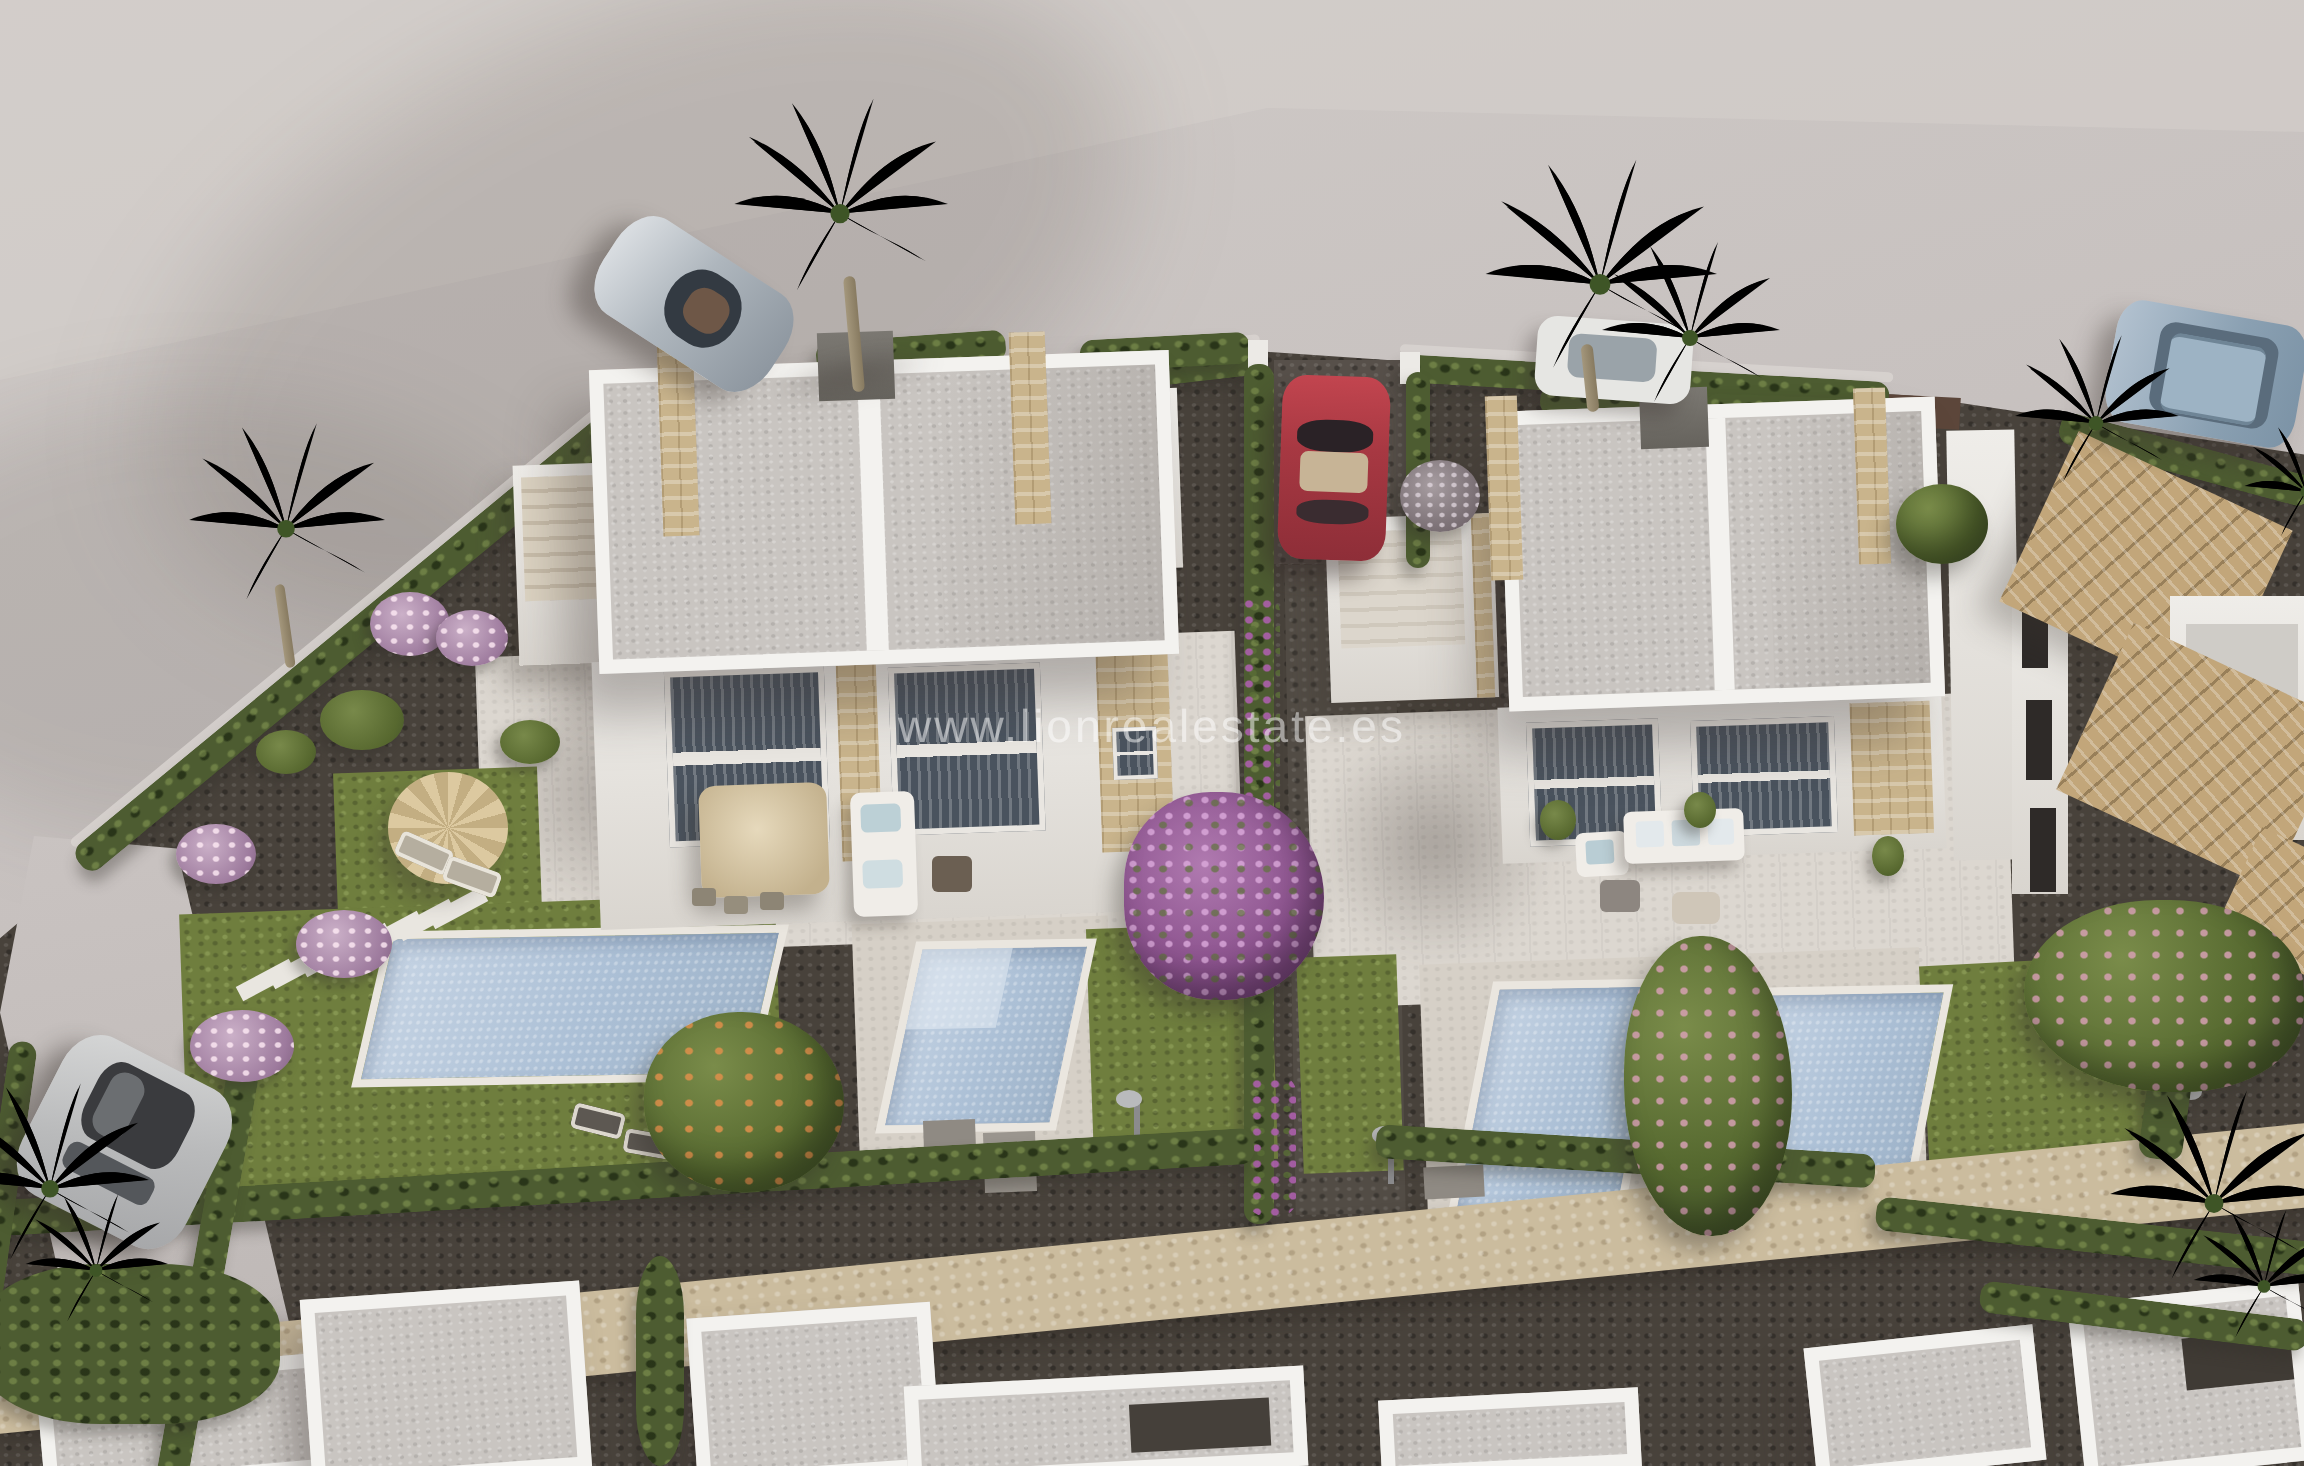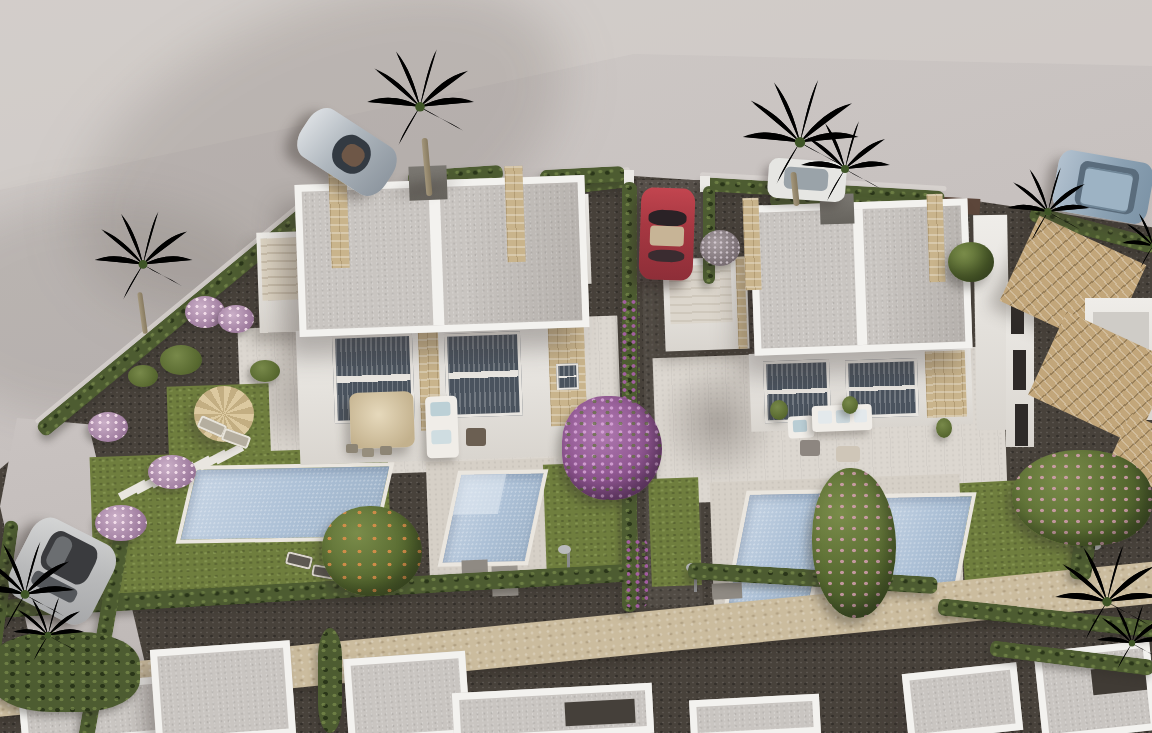--- a/index.html
+++ b/index.html
@@ -380,14 +380,15 @@
   <svg class="a palm" style="left:8px;top:592px;width:80px;height:80px" viewBox="0 0 100 100">
       <use href="#palmG"></use>
     </svg>
   <svg class="a palm" style="left:1048px;top:538px;width:118px;height:118px" viewBox="0 0 100 100">
       <use href="#palmG"></use>
     </svg>
   <svg class="a palm" style="left:1092px;top:600px;width:80px;height:80px" viewBox="0 0 100 100">
       <use href="#palmG"></use>
     </svg>
 
+  <div class="a wm">www.lionrealestate.es</div>
 
 </div>
 
 </body></html>

